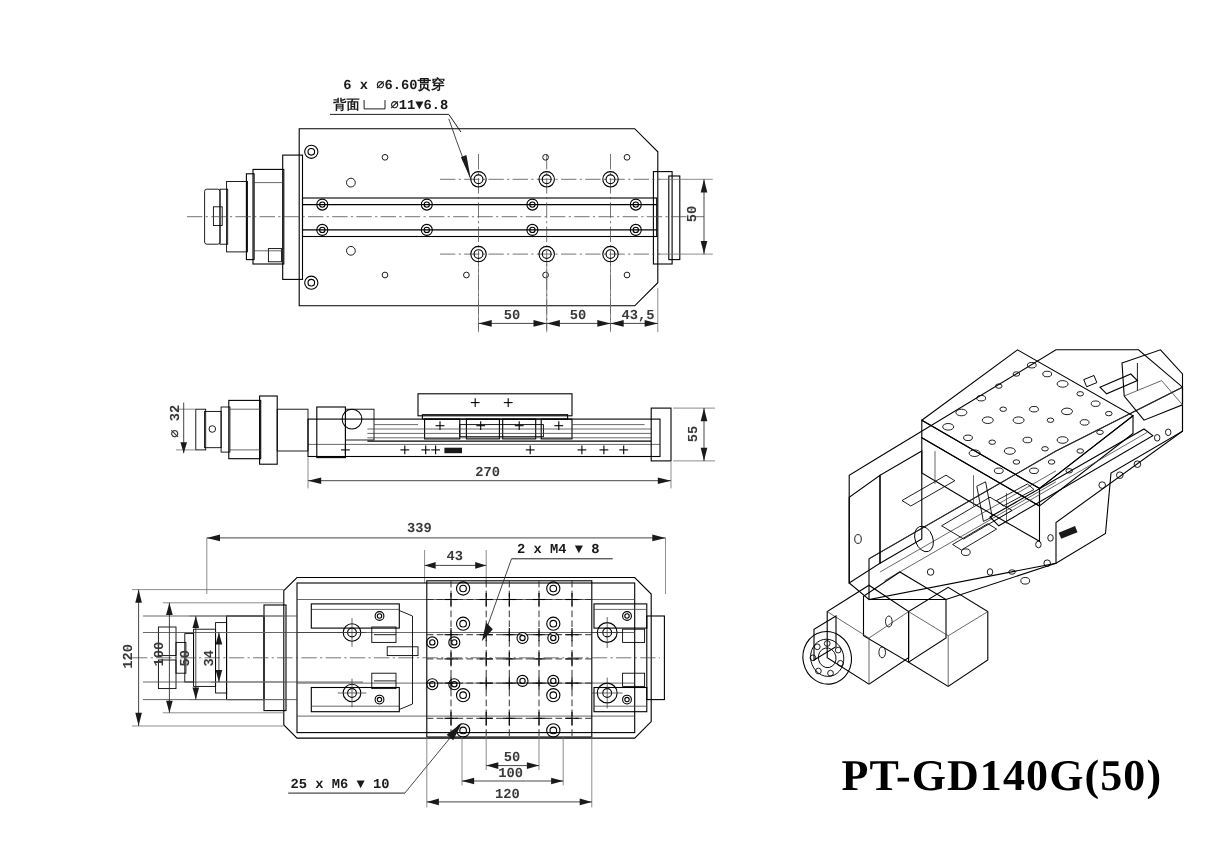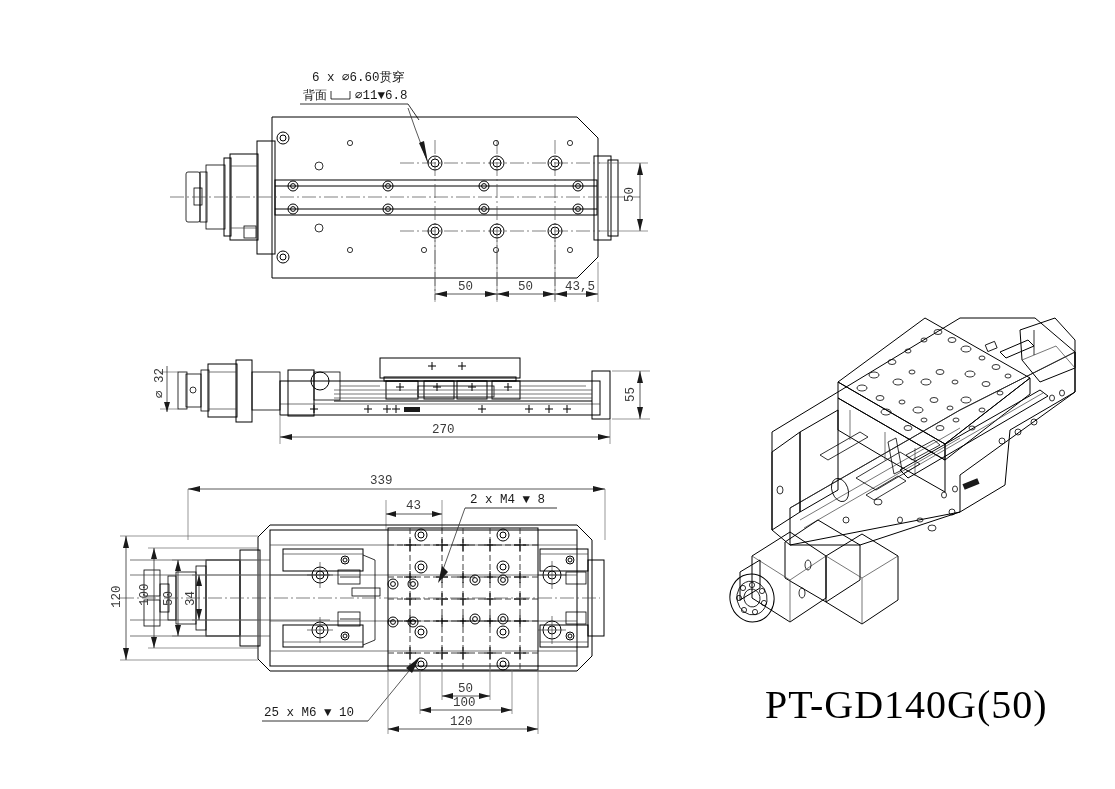--- a/index.html
+++ b/index.html
@@ -4,21 +4,21 @@
 <title>PT-GD140G(50) Technical Drawing</title>
 <style>
   html,body{margin:0;padding:0;background:#ffffff;}
   body{
     width:1115px;height:789px;
     font-family:"Liberation Serif", serif;
     color:#000;
     position:relative;
     overflow:hidden;
   }
-  #sheet{position:absolute;left:0;top:0;width:1115px;height:789px;}
+  #sheet{position:absolute;left:0;top:0;width:1115px;height:789px;font-weight:bold;}
   svg{display:block;}
   .dimtext{
     font-family:"Liberation Mono", monospace;
     font-size:12.5px;
     fill:#3a3a3a;
   }
   .notetext{
     font-family:"Liberation Mono", monospace;
     font-size:12.5px;
     fill:#1a1a1a;

